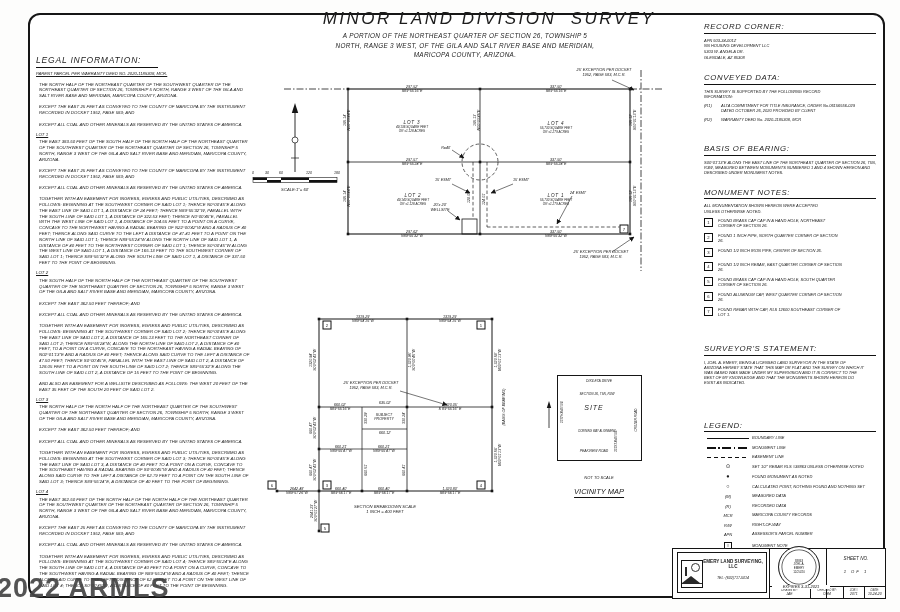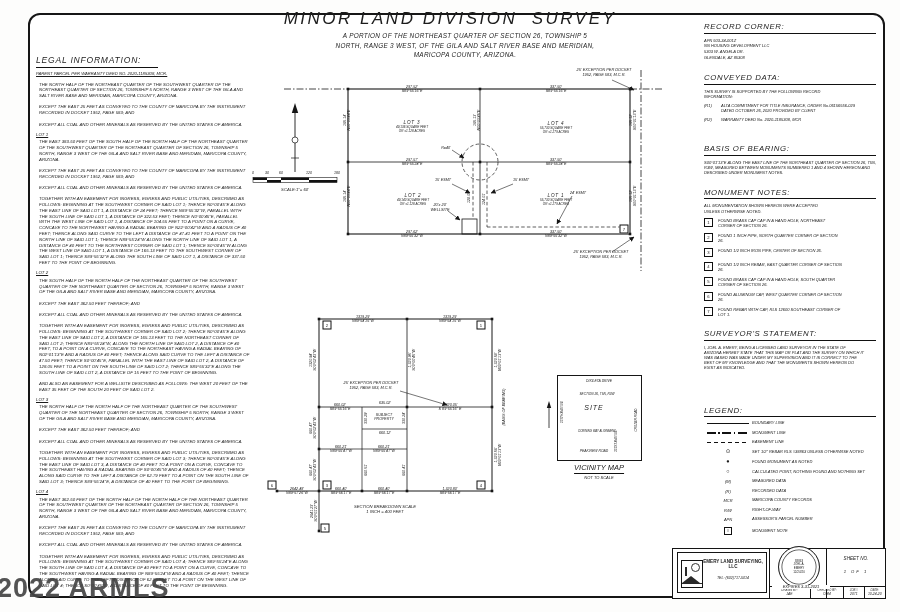--- a/index.html
+++ b/index.html
@@ -4,21 +4,21 @@
 <style>
   html,body{margin:0;padding:0}
   body{width:900px;height:612px;background:#fdfdfc;overflow:hidden;position:relative;
        font-family:"Liberation Sans",sans-serif;color:#1c1c1c}
   .frame{position:absolute;left:28px;top:13px;width:853px;height:581px;
          border:2.5px solid #161616;border-radius:12px;background:#fff}
   .layer{position:absolute;inset:0}
   svg.lines{position:absolute;left:0;top:0}
 
   
-  .title{position:absolute;left:450px;top:10px;transform:translateX(-50%);
+  .title{position:absolute;left:489px;top:10px;transform:translateX(-50%);
          font:italic 17px/1 "Liberation Sans",sans-serif;letter-spacing:2.5px;white-space:pre}
   .subtitle{position:absolute;left:465px;top:31px;transform:translateX(-50%);
             text-align:center;font:italic 6.4px/1.5 "Liberation Sans",sans-serif;letter-spacing:.3px}
 
   
   .legal{position:absolute;left:36px;top:56px;width:214px}
   .sec-head{font:italic 8.5px/1 "Liberation Sans",sans-serif;letter-spacing:.8px;
             border-bottom:1.8px solid #111;padding-bottom:2px;margin:0 0 3px;width:122px;white-space:nowrap}
   .parent{font:italic 4.2px/1.2 "Liberation Sans",sans-serif;text-decoration:underline;margin:0 0 6px}
   .para-head{font:italic 4.4px/1 "Liberation Sans",sans-serif;text-decoration:underline;
@@ -390,21 +390,21 @@
         <span class="mn-box">6</span>
         <span style="width:125px">FOUND ALUMINUM CAP, WEST QUARTER CORNER OF SECTION 26.</span>
       </div>
 
       <div class="mn-item">
         <span class="mn-box">7</span>
         <span style="width:125px">FOUND REBAR WITH CAP, RLS 12600 SOUTHEAST CORNER OF LOT 1.</span>
       </div>
     </div>
 
-  <div class="rc-head" style="margin-top:13px">SURVEYOR'S STATEMENT:</div>
+  <div class="rc-head" style="margin-top:28px">SURVEYOR'S STATEMENT:</div>
   <div class="rc-body" style="width:160px">I, JOEL A. EMERY, BEING A LICENSED LAND SURVEYOR IN THE STATE OF ARIZONA HEREBY STATE THAT THIS MAP OR PLAT AND THE SURVEY ON WHICH IT WAS BASED WAS MADE UNDER MY SUPERVISION AND IT IS CORRECT TO THE BEST OF MY KNOWLEDGE AND THAT THE MONUMENTS SHOWN HEREON DO EXIST AS INDICATED.</div>
 
   <div class="rc-head" style="margin-top:36px">LEGEND:</div>
   <div>
 
       <div class="lg-row">
         <span class="lg-sample">
           <span class="lg-line" data-style="solid"></span>
         </span>
         <span>BOUNDARY LINE</span>
@@ -596,21 +596,21 @@
 <div class="vmap"></div>
 <div class="layer">
   <div class="v-label" style="left:599px;top:382px">DIXILETA DRIVE</div>
   <div class="v-label" style="left:597px;top:395px;font-size:3.2px">SECTION 26, T5N, R3W</div>
   <div class="v-site" style="left:594px;top:407px">SITE</div>
   <div class="v-label" style="left:597px;top:431px;font-size:2.8px">DOWNING WAY ALIGNMENT</div>
   <div class="v-label" style="left:594px;top:452px">PEAKVIEW ROAD</div>
   <div class="v-rot" style="left:562px;top:412px">227TH AVENUE</div>
   <div class="v-rot" style="left:616px;top:441px">221ST AVENUE</div>
   <div class="v-rot" style="left:636px;top:420px">CROZIER ROAD</div>
-  <div class="v-title" style="left:599px;top:464px">VICINITY MAP</div>
+  <div class="v-title" style="left:599px;top:488px">VICINITY MAP</div>
   <div class="v-sub" style="left:599px;top:476px">NOT TO SCALE</div>
 </div>
 
 <div class="tblock">
   <div class="tb-company">
     <div class="tb-logo">
       <div class="tb-sun"></div>
       <div class="tb-cactus"></div>
       <div class="tb-mtn"></div>
       <div class="tb-ground"></div>

